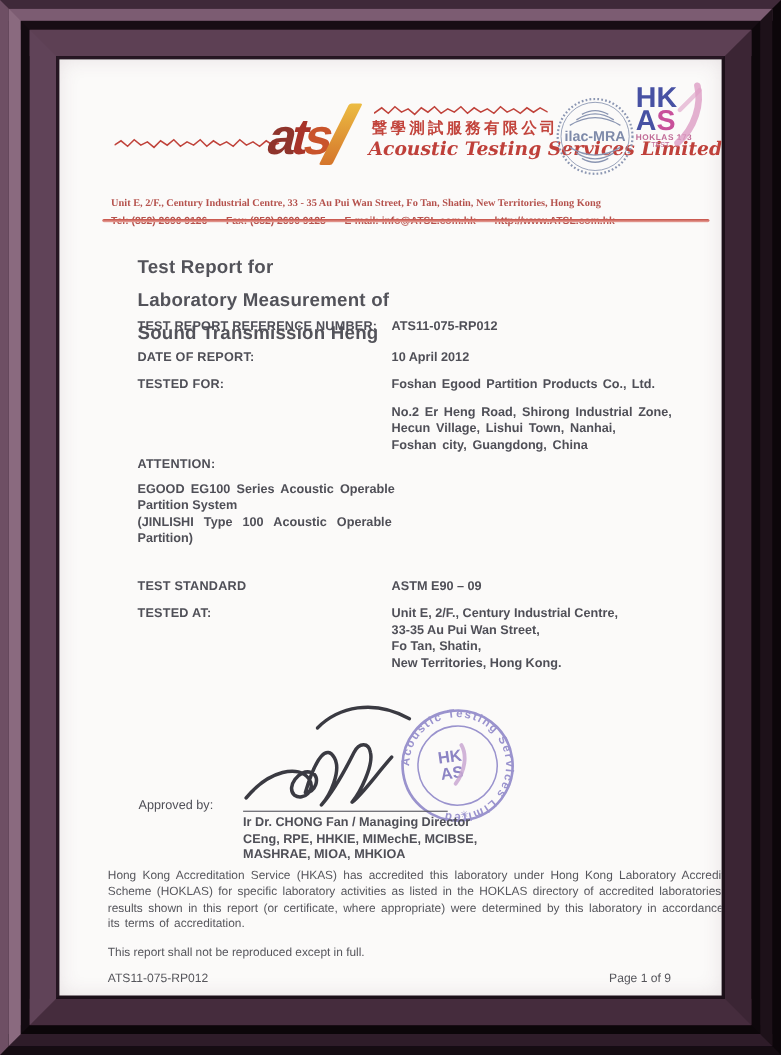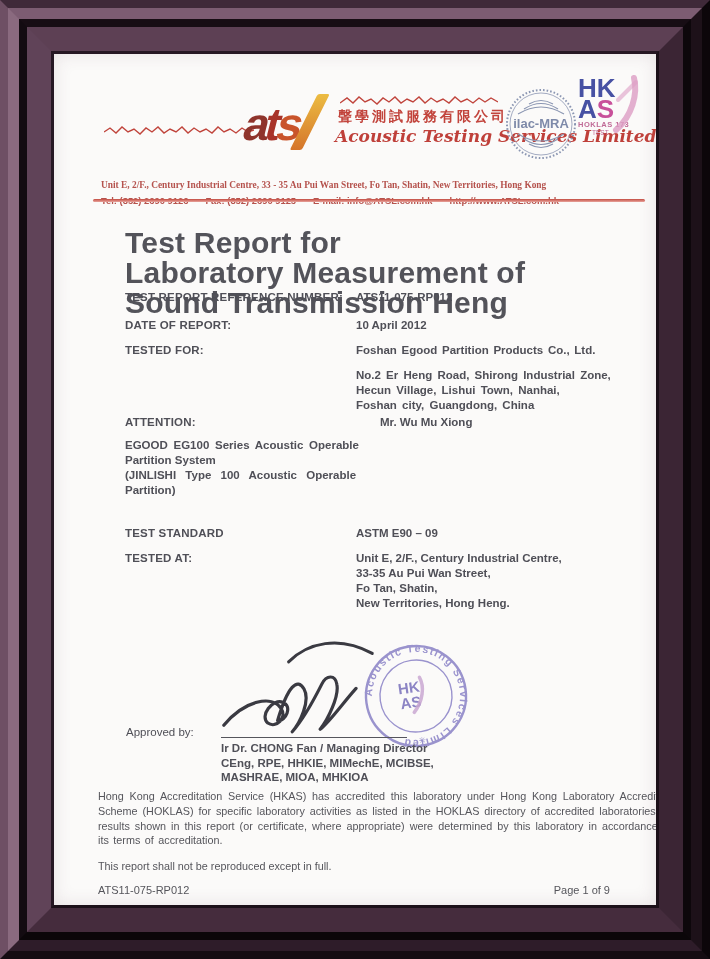--- a/index.html
+++ b/index.html
@@ -54,21 +54,21 @@
   .hkas-letters .pink { color:#c8509a; }
   .hkas-tick { position:absolute; left:26px; top:-4px; pointer-events:none; }
   .hoklas { font-size:7.5px; font-weight:bold; color:#c06a96; letter-spacing:.5px; }
   .hoklas-sub { font-size:6.5px; color:#c06a96; margin-left:14px; }
 
   .rule { position:absolute; left:39px; top:145px; width:552px; height:3px;
           background:linear-gradient(180deg,#c34b41,#e8a49c); border-radius:2px; }
 
   
   .title { position:absolute; left:71px; top:136px; margin-top:38px;
-           font-size:30px; font-weight:bold; color:#53535a; line-height:30px;
+           font-size:17px; font-weight:bold; color:#53535a; line-height:30px;
            letter-spacing:.2px; }
 
   
   .details { position:absolute; left:71px; top:236px; width:500px;
              font-size:11.5px; color:#4f4f57; }
   .detail-row { display:flex; align-items:flex-start; }
   .detail-label { width:231px; font-weight:bold; line-height:15px; flex:none; letter-spacing:.2px; }
   .detail-value { width:262px; font-weight:bold; line-height:15px; }
   .mb13{margin-bottom:13px;} .mb10{margin-bottom:10px;} .mb8{margin-bottom:8px;gap:24px;}
   .mb2{margin-bottom:2px;} .mb28{margin-bottom:28px;} .mb9{margin-bottom:10px;}
@@ -191,23 +191,20 @@
         <div class="detail-label"></div>
         <div class="detail-value">
           <div class="vline">No.2 Er Heng Road, Shirong Industrial Zone,</div>
           <div class="vline">Hecun Village, Lishui Town, Nanhai,</div>
           <div class="vline">Foshan city, Guangdong, China</div>
         </div>
       </div>
 
       <div class="detail-row mb8">
         <div class="detail-label">ATTENTION:</div>
-        <div class="detail-value">
-          <div class="vline">Mr. Wu Mu Xiong</div>
-        </div>
       </div>
 
       <div class="detail-row mb28">
         <div class="detail-value">
           <div class="vline wide">EGOOD EG100 Series Acoustic Operable</div>
           <div class="vline">Partition System</div>
           <div class="vline xwide">(JINLISHI Type 100 Acoustic Operable</div>
           <div class="vline">Partition)</div>
         </div>
       </div>
@@ -218,21 +215,21 @@
           <div class="vline">ASTM E90 – 09</div>
         </div>
       </div>
 
       <div class="detail-row">
         <div class="detail-label">TESTED AT:</div>
         <div class="detail-value">
           <div class="vline">Unit E, 2/F., Century Industrial Centre,</div>
           <div class="vline">33-35 Au Pui Wan Street,</div>
           <div class="vline">Fo Tan, Shatin,</div>
-          <div class="vline">New Territories, Hong Heng.</div>
+          <div class="vline">New Territories, Hong Kong.</div>
         </div>
       </div>
     </div>
 
     <div class="approval">
 
       <svg class="sig-svg" width="220" height="108" viewBox="0 0 220 108">
         <path d="M160,22 C128,2 96,8 76,26" fill="none" stroke="#3a3a42" stroke-width="3" stroke-linecap="round"></path>
         <path d="M8,86 C30,62 58,58 66,72 C72,82 60,92 52,86 C44,78 58,62 68,66 C78,70 70,86 62,84 C74,50 84,42 90,54 C96,66 84,88 76,96 C88,84 100,64 108,50 C113,41 122,41 123,51 C125,63 112,86 104,95 C114,88 128,70 142,56" fill="none" stroke="#3a3a42" stroke-width="3.2" stroke-linecap="round" stroke-linejoin="round"></path>
       </svg>

